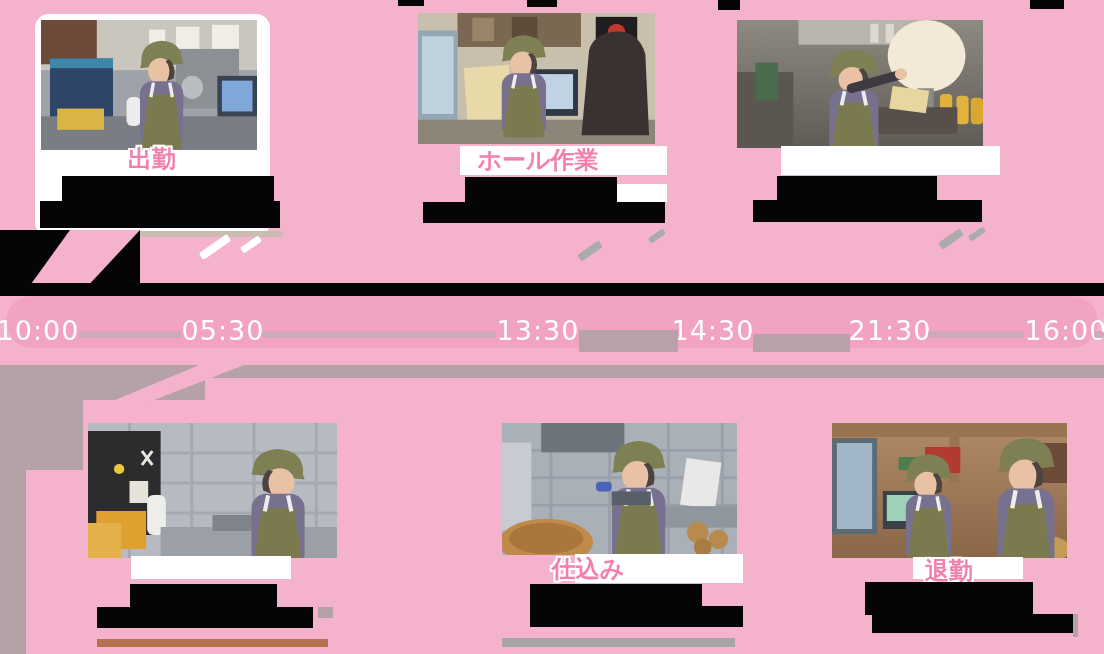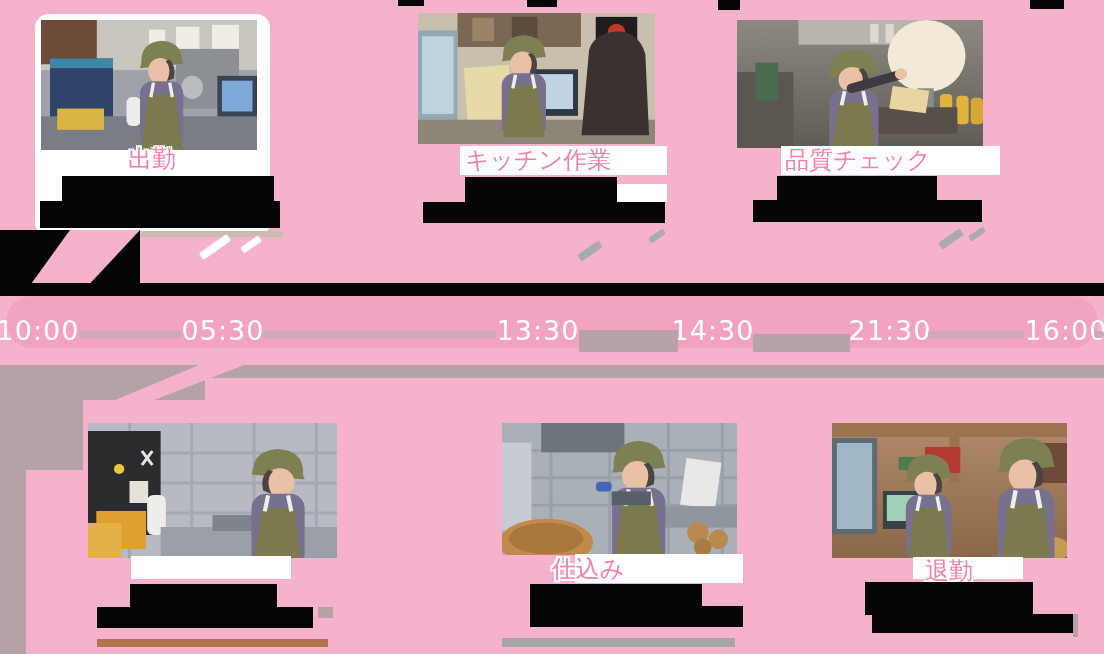--- a/index.html
+++ b/index.html
@@ -9,21 +9,21 @@
     font-family:"DejaVu Sans","Liberation Sans",sans-serif;
   }
   .abs{position:absolute;}
   
   .card-white{background:#FFFFFF;border-radius:14px;}
   
   .photo{overflow:hidden;background:#9aa0a8;}
   .photo svg{display:block;width:100%;height:100%;}
   
   .task-label{
-    color:#F27FAE;font-weight:normal;font-size:24px;line-height:1;white-space:nowrap;
+    color:#F27FAE;font-weight:bold;font-size:24px;line-height:1;white-space:nowrap;
     transform:translateX(-50%);
     text-shadow:
       -2px -2px 0 #fff, 2px -2px 0 #fff, -2px 2px 0 #fff, 2px 2px 0 #fff,
       -2px 0 0 #fff, 2px 0 0 #fff, 0 -2px 0 #fff, 0 2px 0 #fff;
   }
   .label-strip{background:#FFFFFF;}
   
   .redacted{background:#050505;}
   
   .timeline-bar{background:#F3A3C2;border-radius:34px;}
@@ -113,21 +113,21 @@
       <circle cx="201" cy="20" r="9" fill="#C0392B"></circle>
       <rect x="48" y="55" width="46" height="56" fill="#E8D9A8" transform="rotate(-4 70 80)"></rect>
       <rect x="110" y="58" width="52" height="48" fill="#2F3844"></rect>
       <rect x="115" y="63" width="42" height="36" fill="#BFD3E4"></rect>
       <rect x="0" y="110" width="240" height="25" fill="#8D8577"></rect>
       <use href="#worker" transform="translate(68,16) scale(1.4)"></use>
       <use href="#customer" transform="translate(158,12) scale(1.9)"></use>
     </svg>
   </div>
   <div class="abs label-strip" style="left:460px;top:146px;width:207px;height:29px"></div>
-  <div class="abs task-label" style="left:538px;top:148px">キッチン作業</div>
+  <div class="abs task-label" style="left:538px;top:148px">ホール作業</div>
   <div class="abs redacted" style="left:465px;top:177px;width:152px;height:25px"></div>
   <div class="abs label-strip" style="left:617px;top:184px;width:50px;height:18px"></div>
   <div class="abs redacted" style="left:423px;top:202px;width:242px;height:21px"></div>
   <div class="abs chev chev-gray" style="left:577px;top:247px;width:26px;height:8px"></div>
   <div class="abs chev chev-gray" style="left:648px;top:233px;width:18px;height:6px"></div>
 
   <div class="abs photo" style="left:737px;top:20px;width:246px;height:128px">
     <svg viewBox="0 0 240 135" preserveAspectRatio="none">
       <defs>
         <linearGradient id="g3" x1="0" y1="0" x2="0" y2="1">
@@ -147,21 +147,20 @@
       <rect x="214" y="80" width="12" height="30" rx="4" fill="#E2B33C"></rect>
       <rect x="228" y="82" width="12" height="28" rx="4" fill="#D9A832"></rect>
       <rect x="115" y="92" width="100" height="28" fill="#57504A"></rect>
       <rect x="150" y="72" width="36" height="24" fill="#E8D6A0" transform="rotate(8 168 84)"></rect>
       <use href="#worker" transform="translate(72,24) scale(1.5)"></use>
       <path d="M112,72 L158,58" stroke="#3F3A42" stroke-width="10" stroke-linecap="round"></path>
       <circle cx="160" cy="57" r="6" fill="#E9C1A5"></circle>
     </svg>
   </div>
   <div class="abs label-strip" style="left:781px;top:146px;width:219px;height:29px"></div>
-  <div class="abs task-label" style="left:858px;top:148px">品質チェック</div>
   <div class="abs redacted" style="left:777px;top:176px;width:160px;height:24px"></div>
   <div class="abs redacted" style="left:753px;top:200px;width:229px;height:22px"></div>
   <div class="abs chev chev-gray" style="left:938px;top:235px;width:26px;height:8px"></div>
   <div class="abs chev chev-gray" style="left:968px;top:231px;width:18px;height:6px"></div>
 
   <div class="abs black" style="left:0;top:283px;width:1104px;height:13px"></div>
 
   <div class="abs timeline-bar" style="left:6px;top:296px;width:1092px;height:52px">
     <div class="abs time-label" style="left:32px;top:21px">10:00</div>
     <div class="abs time-label" style="left:217px;top:21px">05:30</div>

